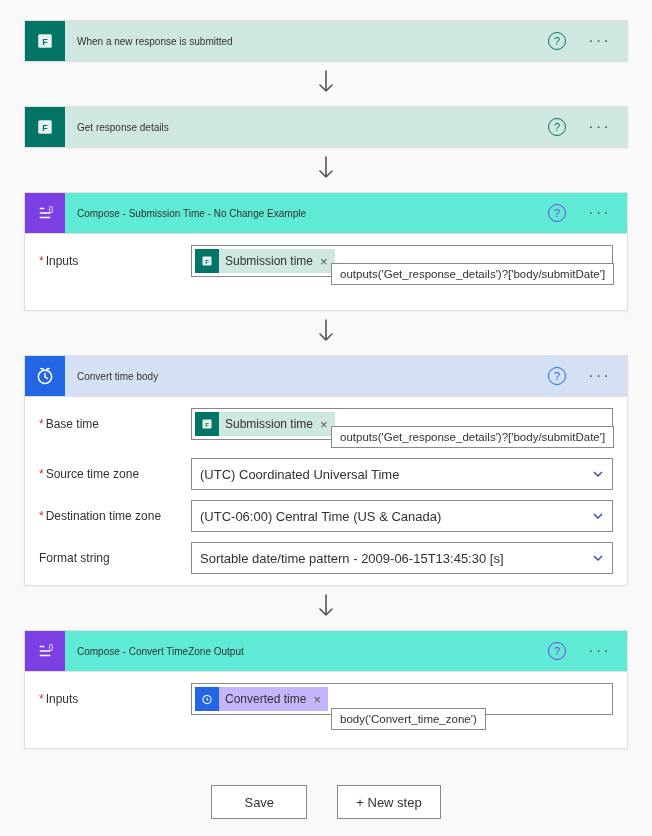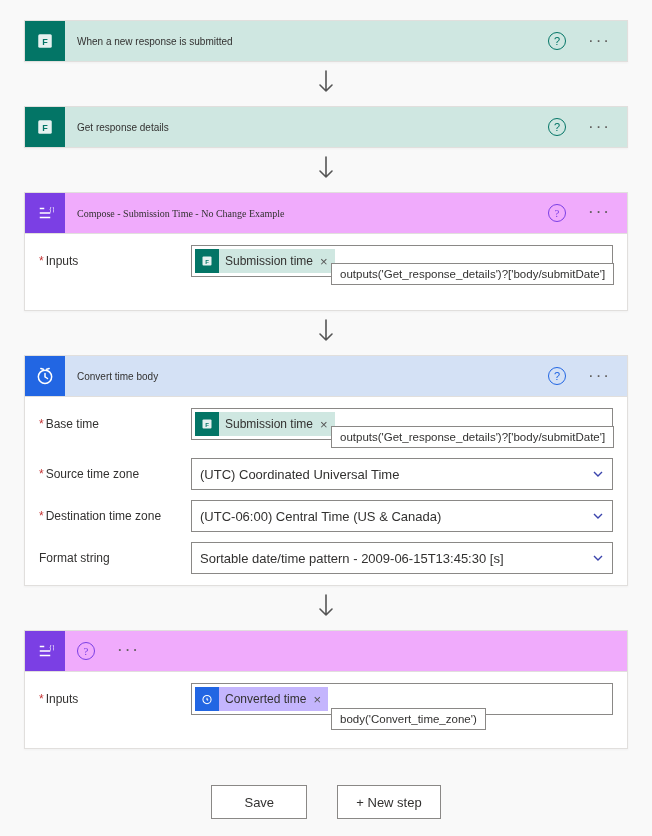--- a/index.html
+++ b/index.html
@@ -18,21 +18,21 @@
     box-shadow: 0 1px 2px rgba(0,0,0,0.04);
   }
   .card-header {
     display: flex;
     align-items: center;
     height: 40px;
     padding: 0 10px 0 0;
     gap: 12px;
   }
   .bg-teal { background: #cfe7e1; }
-  .bg-purple { background: #f0abfc; font-family: Liberation Serif, serif; }
+  .bg-purple { background: #5eead4; }
   .bg-blue { background: #d4e1f5; }
   .icon-box {
     width: 40px; height: 40px;
     display: flex; align-items: center; justify-content: center;
     flex-shrink: 0;
     color: #fff;
   }
   .ic-teal { background: #037566; }
   .ic-purple { background: #7b3fe4; }
   .ic-blue { background: #2266e3; }
@@ -295,20 +295,21 @@
 </div>
 
 <div class="card">
   <div class="card-header bg-purple">
     <div class="icon-box ic-purple">
       <svg width="18" height="18" viewBox="0 0 24 24">
           <path d="M5 6h6M5 12h14M5 18h14" stroke="#fff" stroke-width="1.8"></path>
           <text x="17" y="9" font-size="9" fill="#fff">{}</text>
         </svg>
     </div>
+    <div class="card-title">Compose - Convert TimeZone Output</div>
     <div class="help-circle help-purple">?</div>
     <div class="more-dots">···</div>
   </div>
   <div class="card-body">
     <div class="row">
       <div class="label-col">
           <span class="req">*</span>
           <span>Inputs</span>
         </div>
       <div class="input-col">

